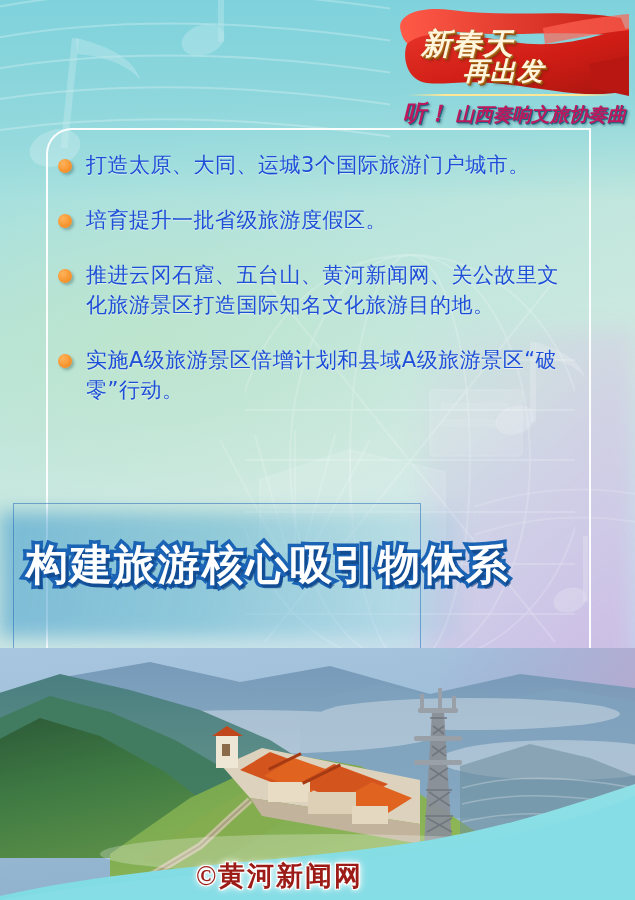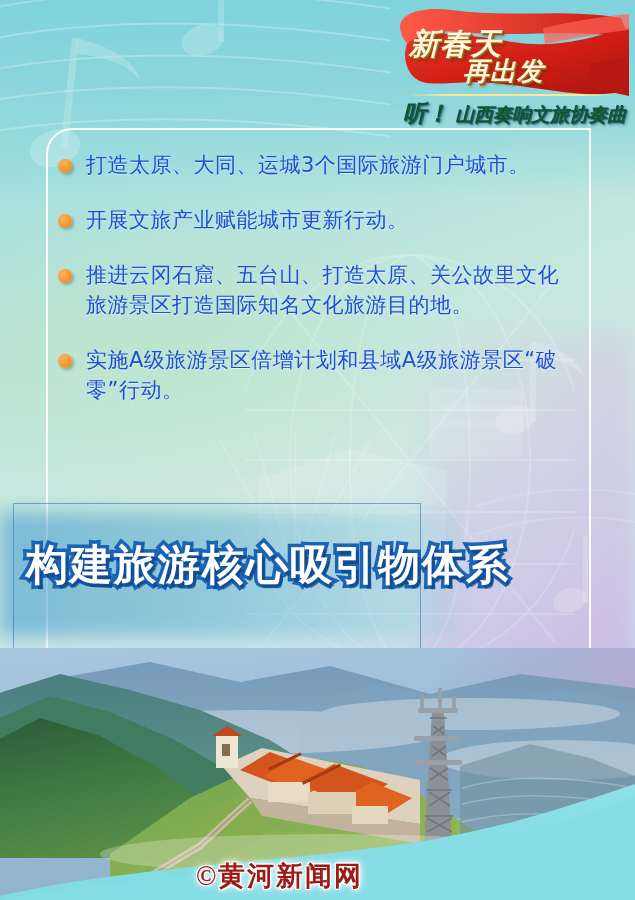--- a/index.html
+++ b/index.html
@@ -53,32 +53,32 @@
     letter-spacing:1px;
     white-space:nowrap;
     color:#fff6dd;
     text-shadow:
       0 0 1px #9a5a14,
       1px 1px 0 #b86f1c,
       2px 2px 0 #8d4f10,
       3px 3px 3px rgba(70,30,0,.45);
     font-style:italic;
   }
-  .badge-l1{left:16px;top:20px;font-size:30px;font-style:italic;}
+  .badge-l1{left:28px;top:20px;font-size:30px;font-style:italic;}
   .badge-l2{left:70px;top:50px;font-size:26px;}
   .badge-rule{
     position:absolute;left:14px;top:90px;width:210px;height:2px;
     background:linear-gradient(90deg,rgba(255,232,150,0) 0%,#ffe796 18%,#ffe796 82%,rgba(255,232,150,0) 100%);
   }
   .badge-sub{
     position:absolute;left:10px;top:94px;width:222px;
     text-align:center;white-space:nowrap;
     font-family:Liberation Sans, sans-serif;
     font-weight:bold;font-style:italic;font-size:19px;
-    color:#14532d;
+    color:#be185d;
     text-shadow:1px 1px 0 #1d6a86, 2px 2px 3px rgba(0,40,60,.45);
   }
   .badge-sub .bang{font-size:23px;margin-right:6px;}
 
   
   .frame{
     position:absolute;left:46px;top:128px;width:545px;height:540px;
     border:2px solid rgba(255,255,255,.95);
     border-top-left-radius:26px;
     border-right:none;border-bottom:none;
@@ -267,25 +267,25 @@
   <div class="frame"></div>
   <div class="frame-right"></div>
 
   <div class="list">
     <div class="item">
       <span class="bullet"></span>
       <span class="item-text">打造太原、大同、运城3个国际旅游门户城市。</span>
     </div>
     <div class="item">
       <span class="bullet"></span>
-      <span class="item-text">开展文旅产业赋能城市更新行动。</span>
+      <span class="item-text">培育提升一批省级旅游度假区。</span>
     </div>
     <div class="item">
       <span class="bullet"></span>
-      <span class="item-text">推进云冈石窟、五台山、打造太原、关公故里文化旅游景区打造国际知名文化旅游目的地。</span>
+      <span class="item-text">推进云冈石窟、五台山、黄河新闻网、关公故里文化旅游景区打造国际知名文化旅游目的地。</span>
     </div>
     <div class="item">
       <span class="bullet"></span>
       <span class="item-text">实施A级旅游景区倍增计划和县域A级旅游景区“破零”行动。</span>
     </div>
   </div>
 
   <div class="hl-wash"></div>
   <div class="hl-frame"></div>
   <div class="headline">

